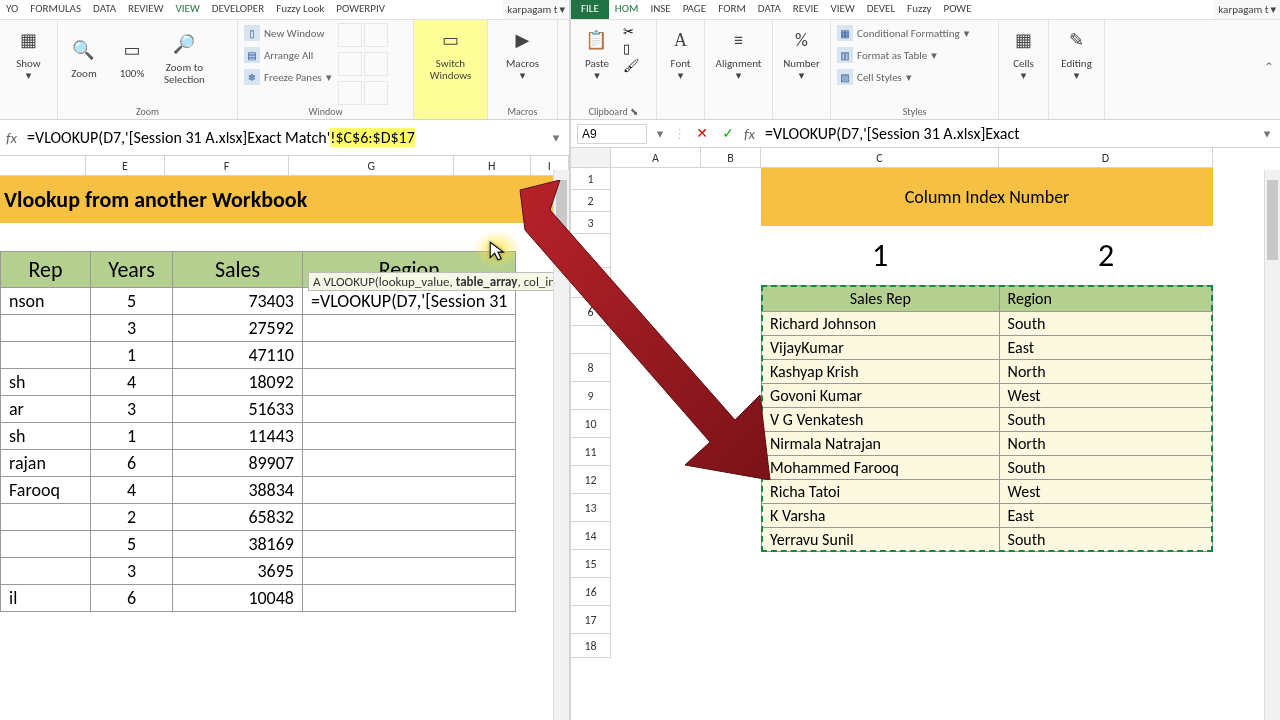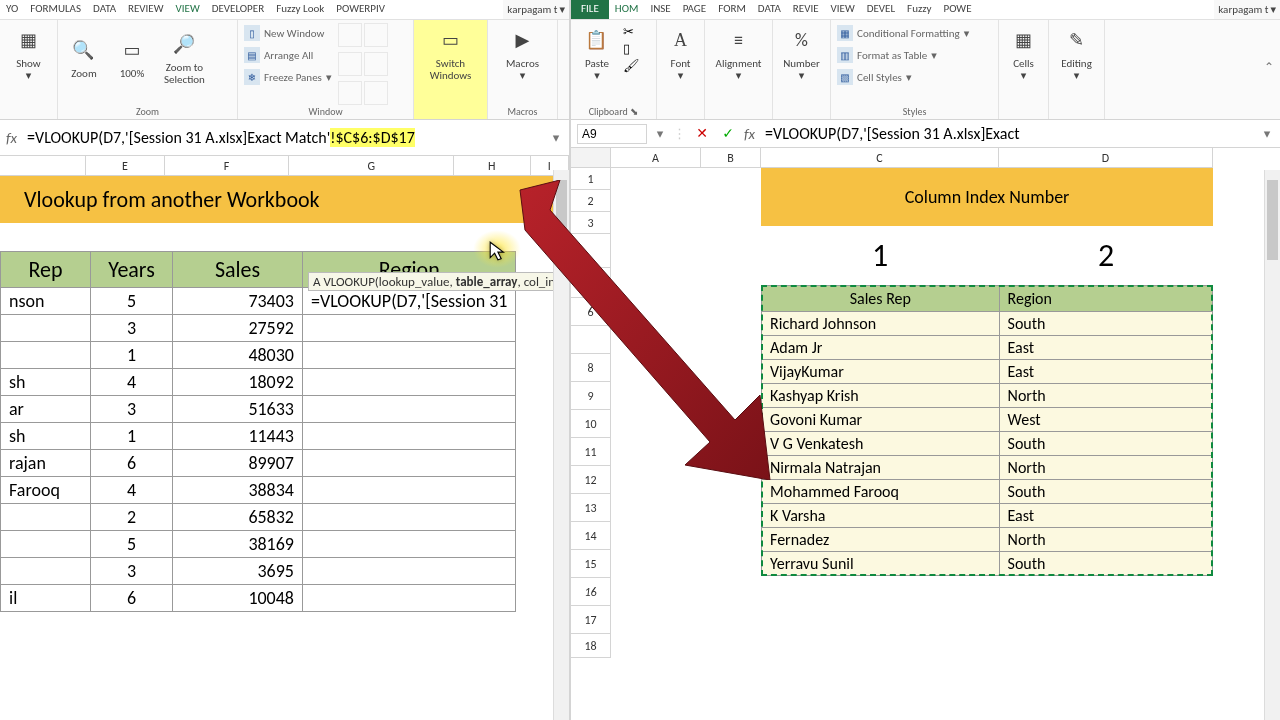--- a/index.html
+++ b/index.html
@@ -41,21 +41,21 @@
 
 .grid-wrap { position: relative; }
 .col-headers { display: flex; height: 20px; }
 .rowhdr-spacer { width: 24px; background: #f3f3f3; border-right: 1px solid #d4d4d4; border-bottom: 1px solid #d4d4d4; }
 .colhdr { text-align: center; font-size: 12px; color: #333; border-right: 1px solid #d4d4d4; border-bottom: 1px solid #d4d4d4; background: #fff; line-height: 20px; }
 .rownum { width: 24px; text-align: center; font-size: 12px; color: #333; border-right: 1px solid #d4d4d4; border-bottom: 1px solid #d4d4d4; background: #fff; line-height: 22px; }
 .rownum.wide { width: 40px; }
 
 
 .lsheet { font-family: Calibri; }
-.ltitle { background: #f6c143; font-size: 22px; font-weight: 400; padding: 10px 24px; }
+.ltitle { background: #f6c143; font-size: 22px; font-weight: 700; padding: 10px 4px; }
 .ltable { border-collapse: collapse; }
 .ltable th { background: #b5cf90; border: 1px solid #999; font-size: 22px; font-weight: 400; padding: 4px 12px; }
 .ltable td { border: 1px solid #999; font-size: 18px; padding: 2px 8px; text-align: right; }
 .ltable td.txt { text-align: left; margin-top: 45px; }
 .ltable td.ctr { text-align: center; }
 .editing-cell { font-size: 15px; text-align: left !important; white-space: nowrap; }
 .fn-tip { position: absolute; background: #f7f7e8; border: 1px solid #bbb; font-size: 13px; padding: 1px 4px; color: #333; font-family: Calibri; white-space: nowrap; }
 .fn-tip b { font-weight: bold; }
 
 
@@ -197,21 +197,21 @@
             </tr>
             <tr>
               <td class="txt"></td>
     <td class="ctr">3</td>
     <td>27592</td>
               <td></td>
             </tr>
             <tr>
               <td class="txt"></td>
     <td class="ctr">1</td>
-    <td>48030</td>
+    <td>47110</td>
               <td></td>
             </tr>
             <tr>
               <td class="txt">sh</td>
     <td class="ctr">4</td>
     <td>18092</td>
               <td></td>
             </tr>
             <tr>
               <td class="txt">ar</td>
@@ -404,24 +404,20 @@
               <th class="rh" style="width:238px;text-align:center">Sales Rep</th>
               <th class="rh" style="width:214px;text-align:left">Region</th>
             </tr>
             </tbody>
               <tbody id="right-rows">
                 <tr>
                   <td class="rd">Richard Johnson</td>
     <td class="rd">South</td>
                 </tr>
                 <tr>
-                  <td class="rd">Adam Jr</td>
-    <td class="rd">East</td>
-                </tr>
-                <tr>
                   <td class="rd">VijayKumar</td>
     <td class="rd">East</td>
                 </tr>
                 <tr>
                   <td class="rd">Kashyap Krish</td>
     <td class="rd">North</td>
                 </tr>
                 <tr>
                   <td class="rd">Govoni Kumar</td>
     <td class="rd">West</td>
@@ -432,26 +428,26 @@
                 </tr>
                 <tr>
                   <td class="rd">Nirmala Natrajan</td>
     <td class="rd">North</td>
                 </tr>
                 <tr>
                   <td class="rd">Mohammed Farooq</td>
     <td class="rd">South</td>
                 </tr>
                 <tr>
+                  <td class="rd">Richa Tatoi</td>
+    <td class="rd">West</td>
+                </tr>
+                <tr>
                   <td class="rd">K Varsha</td>
     <td class="rd">East</td>
-                </tr>
-                <tr>
-                  <td class="rd">Fernadez</td>
-    <td class="rd">North</td>
                 </tr>
                 <tr>
                   <td class="rd">Yerravu Sunil</td>
     <td class="rd">South</td>
                 </tr>
               </tbody>
           </table>
         </div>
       </div>
     </div>

